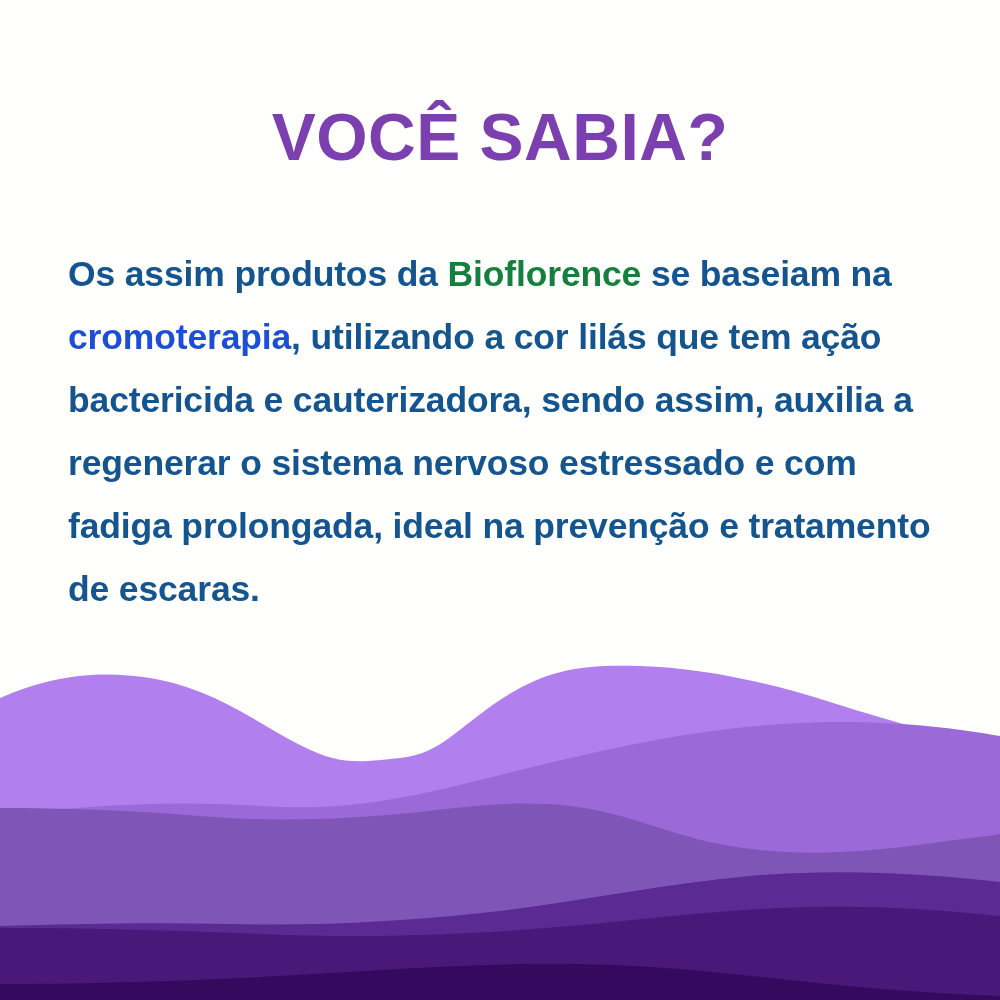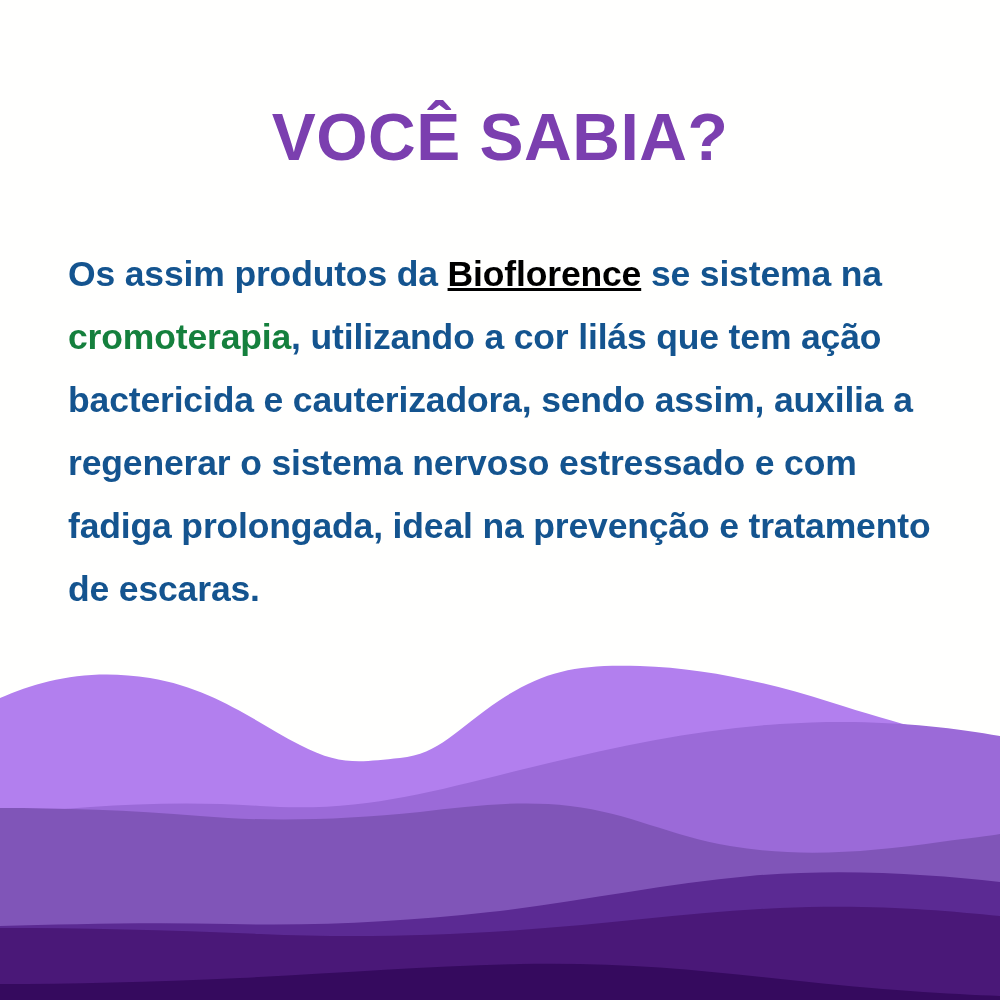--- a/index.html
+++ b/index.html
@@ -44,43 +44,43 @@
     position:absolute;
     top:243px;
     left:68px;
     width:880px;
     font-size:35.5px;
     font-weight:bold;
     line-height:63px;
     color:#14548f;
     letter-spacing:-0.15px;
   }
-  #body-copy .brand { color:#000000;text-decoration:underline; }
-  #body-copy .chromo { color:#15803d; }
+  #body-copy .brand { color:#15803d; }
+  #body-copy .chromo { color:#1d4ed8; }
 
   
   #waves {
     position:absolute;
     left:0;
     bottom:0;
     width:1000px;
     height:360px;
     display:block;
   }
   #waves svg { display:block; width:1000px; height:360px; }
 </style>
 </head>
 <body>
 
 <div id="card">
 
   <div id="heading">VOCÊ SABIA?</div>
 
   <div id="body-copy">
-    <span>Os assim produtos da </span><span class="brand">Bioflorence</span><span> se sistema na </span><span class="chromo">cromoterapia</span><span>, utilizando a cor lilás que tem ação bactericida e cauterizadora, sendo assim, auxilia a regenerar o sistema nervoso estressado e com fadiga prolongada, ideal na prevenção e tratamento de escaras.</span>
+    <span>Os assim produtos da </span><span class="brand">Bioflorence</span><span> se baseiam na </span><span class="chromo">cromoterapia</span><span>, utilizando a cor lilás que tem ação bactericida e cauterizadora, sendo assim, auxilia a regenerar o sistema nervoso estressado e com fadiga prolongada, ideal na prevenção e tratamento de escaras.</span>
   </div>
 
   <div id="waves">
     <svg viewBox="0 0 1000 360" preserveAspectRatio="none" xmlns="http://www.w3.org/2000/svg">
 
       <path fill="#b27fee" d="M0,58 C40,40 90,28 150,38 C215,49 255,82 300,105 C340,126 360,122 400,118
                C440,114 455,90 500,60 C545,30 580,24 640,26 C700,28 760,40 830,62
                C900,84 950,98 1000,104 L1000,360 L0,360 Z"></path>
 
       <path fill="#9b6ad8" d="M0,176 C80,166 170,160 260,166 C360,173 430,152 520,130

